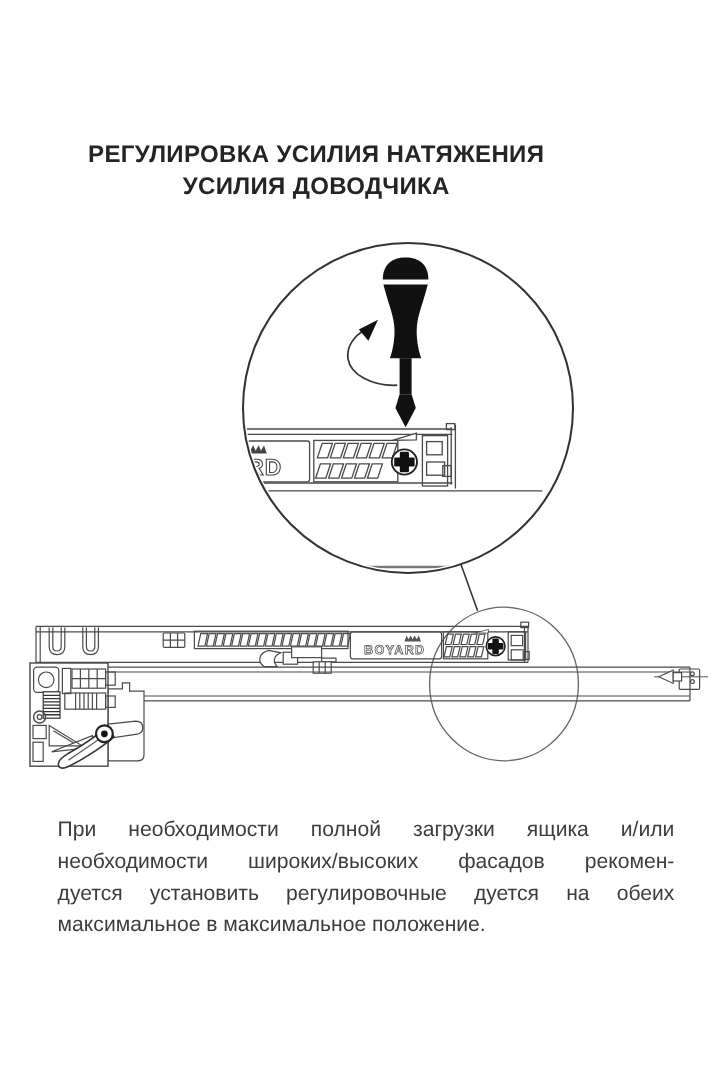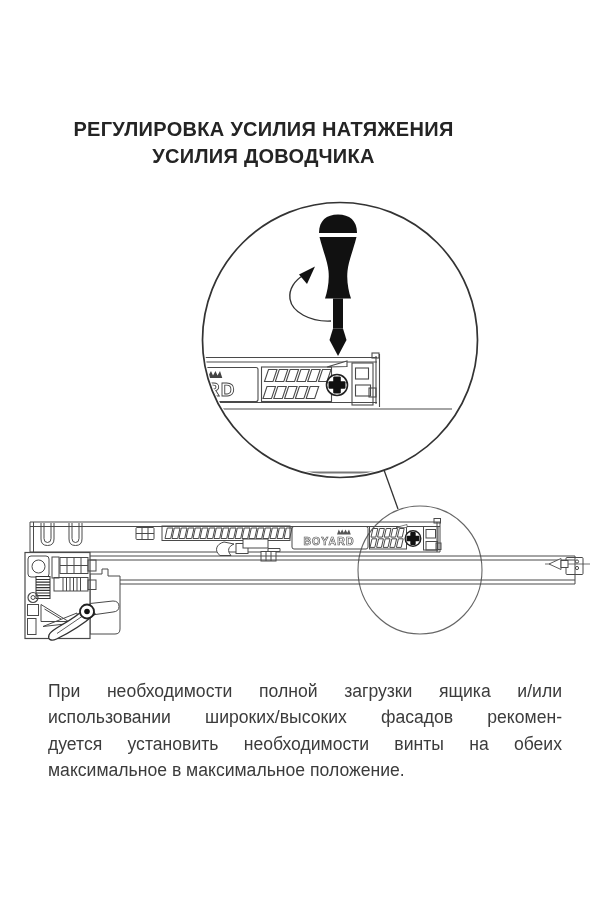--- a/index.html
+++ b/index.html
@@ -228,18 +228,18 @@
 
       <g>
         <path d="M331,321 C310,322 292,312 290,299 C288.5,289 295,280 304,275" fill="none" stroke="#333" stroke-width="1.4"></path>
         <polygon points="315,266.5 299,274.5 307,284" fill="#111"></polygon>
       </g>
     </g>
   </svg>
 
   <p class="para">
     <span class="jl" style="display:block">При необходимости полной загрузки ящика и/или</span>
-    <span class="jl" style="display:block">использовании широких/высоких фасадов рекомен-</span>
-    <span class="jl" style="display:block">дуется установить необходимости винты на обеих</span>
+    <span class="jl" style="display:block">необходимости широких/высоких фасадов рекомен-</span>
+    <span class="jl" style="display:block">дуется установить регулировочные дуется на обеих</span>
     <span style="display:block">максимальное в максимальное положение.</span>
   </p>
 
 </div>
 
 </body></html>

